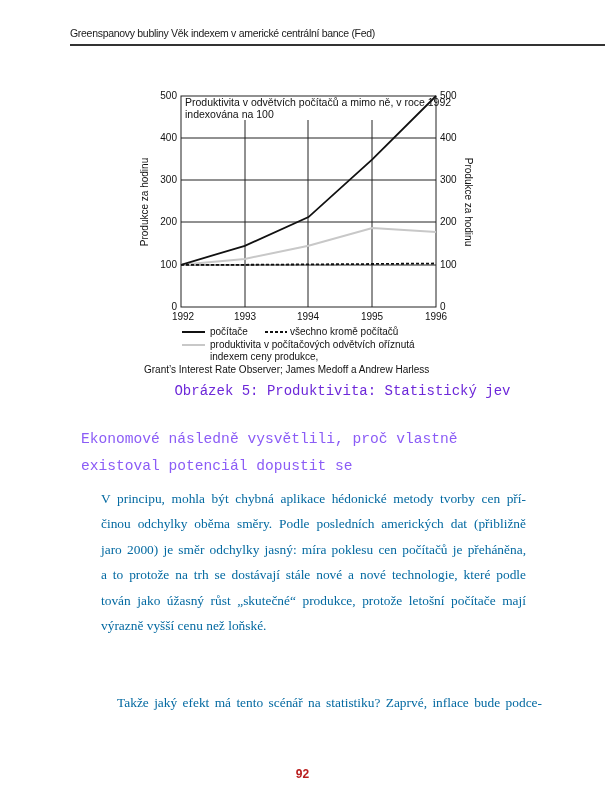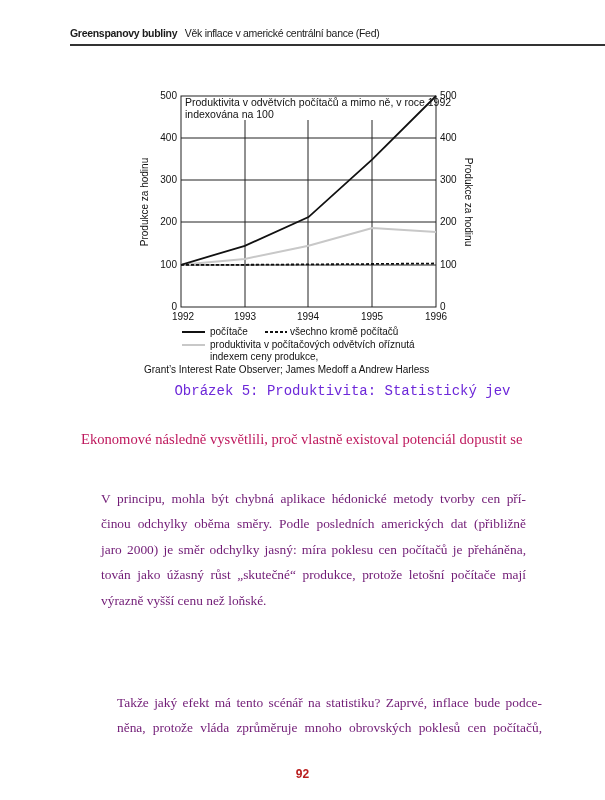--- a/index.html
+++ b/index.html
@@ -2,56 +2,56 @@
 <html><head>
   <meta charset="utf-8">
   <style>
     html, body { margin: 0; padding: 0; background: #ffffff; }
     body { width: 605px; height: 800px; position: relative; overflow: hidden; color: #1a1a1a; }
     .running-head {
       position: absolute; left: 70px; top: 27px; width: 535px;
       font-family: "Liberation Sans", sans-serif; font-size: 10.5px; letter-spacing: -0.3px;
       white-space: nowrap;
     }
-    .running-head .book { font-weight: bold; margin-right: 5px; }
+    .running-head .book { font-weight: normal; }
     .head-rule { position: absolute; left: 70px; top: 44px; width: 535px; height: 2px; background: #333; }
 
     .chart { position: absolute; left: 0; top: 0; width: 605px; height: 400px; }
     .chart svg { position: absolute; left: 0; top: 0; }
     .tick { font-family: "Liberation Sans", sans-serif; font-size: 10px; fill: #111; }
     .axis-title { font-family: "Liberation Sans", sans-serif; font-size: 10px; fill: #111; }
     .chart-title { font-family: "Liberation Sans", sans-serif; font-size: 10.5px; fill: #111; }
     .legend-text { font-family: "Liberation Sans", sans-serif; font-size: 10px; fill: #111; }
 
     .caption {
       position: absolute; left: 0; top: 383px; width: 605px; text-align: center;
       font-family: Liberation Mono, monospace; font-size: 14px; color: #6d28d9; margin-left: 40px;
     }
     .body-text {
       position: absolute; left: 81px; top: 426px; width: 445px;
-      font-family: Liberation Serif, serif; font-size: 14.6px; line-height: 27px; color: #be185d;
+      font-family: Liberation Mono, monospace; font-size: 14.6px; line-height: 27px; color: #8b5cf6;
     }
     .body-text p { margin: 0; }
     .quote {
       position: absolute; left: 101px; width: 425px;
-      font-family: "Liberation Serif", serif; font-size: 13.4px; line-height: 25.4px; color: #701a75;
+      font-family: "Liberation Serif", serif; font-size: 13.4px; line-height: 25.4px; color: #0369a1;
     }
     .quote .line { display: block; text-align: justify; text-align-last: justify; white-space: nowrap; }
     .quote .line.last { text-align-last: left; }
     .page-number {
       position: absolute; left: 0; top: 767px; width: 605px; text-align: center;
       font-family: "Liberation Sans", sans-serif; font-weight: bold; font-size: 12px; color: #b91c1c;
     }
   </style>
 </head>
 <body>
 
 <div class="running-head">
   <span class="book">Greenspanovy bubliny</span>
-  <span>Věk inflace v americké centrální bance (Fed)</span>
+  <span>Věk indexem v americké centrální bance (Fed)</span>
 </div>
 <div class="head-rule"></div>
 
 <div class="chart">
   <svg width="605" height="400" viewBox="0 0 605 400">
 
     <g stroke="#222" stroke-width="1" fill="none">
       <rect x="181" y="96" width="255" height="211"></rect>
       <line x1="181" y1="138" x2="436" y2="138"></line>
       <line x1="181" y1="180" x2="436" y2="180"></line>
@@ -115,22 +115,22 @@
 <div class="caption">Obrázek 5: Produktivita: Statistický jev</div>
 
 <div class="body-text">
   <p>Ekonomové následně vysvětlili, proč vlastně existoval potenciál dopustit se</p>
 </div>
 
 <div class="quote" style="top:486px;">
   <span class="line">V principu, mohla být chybná aplikace hédonické metody tvorby cen pří-</span>
   <span class="line">činou odchylky oběma směry. Podle posledních amerických dat (přibližně</span>
   <span class="line">jaro 2000) je směr odchylky jasný: míra poklesu cen počítačů je přeháněna,</span>
+  <span class="line">a to protože na trh se dostávají stále nové a nové technologie, které podle</span>
   <span class="line">tován jako úžasný růst „skutečné“ produkce, protože letošní počítače mají</span>
   <span class="line last">výrazně vyšší cenu než loňské.</span>
 </div>
 
 <div class="quote" style="top:690px;margin-left:16px;">
   <span class="line">Takže jaký efekt má tento scénář na statistiku? Zaprvé, inflace bude podce-</span>
-  <span class="line">něna, protože vláda zprůměruje mnoho obrovských poklesů cen počítačů,</span>
 </div>
 
 <div class="page-number">92</div>
 
 </body></html>

